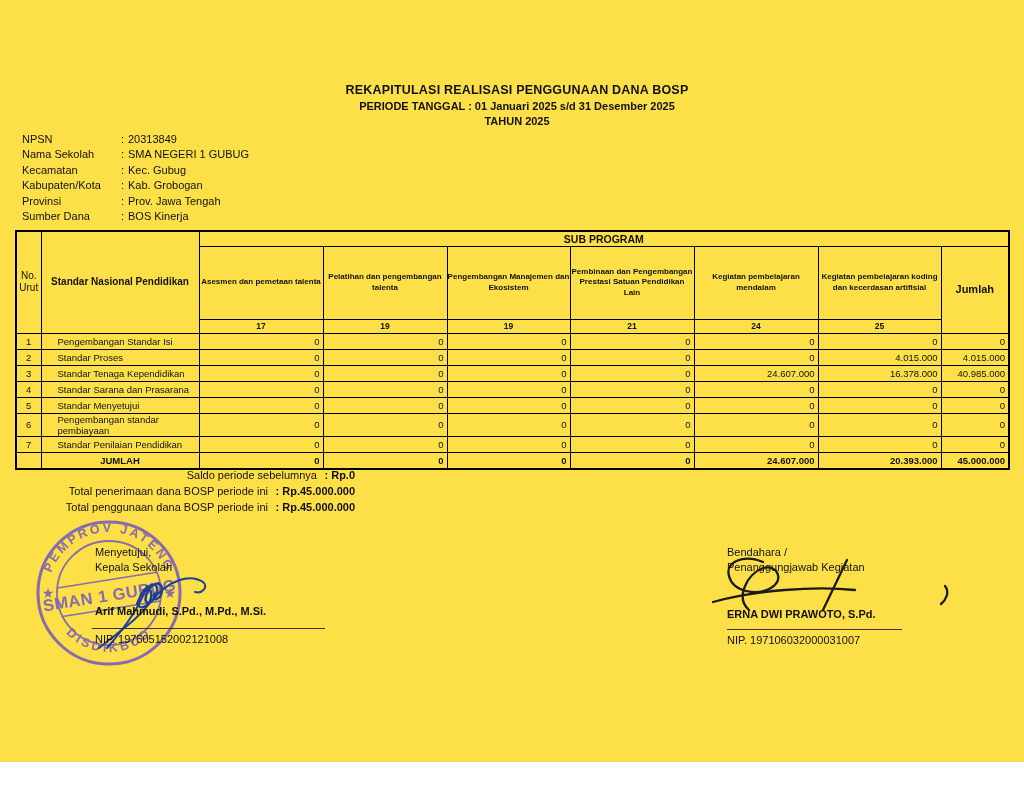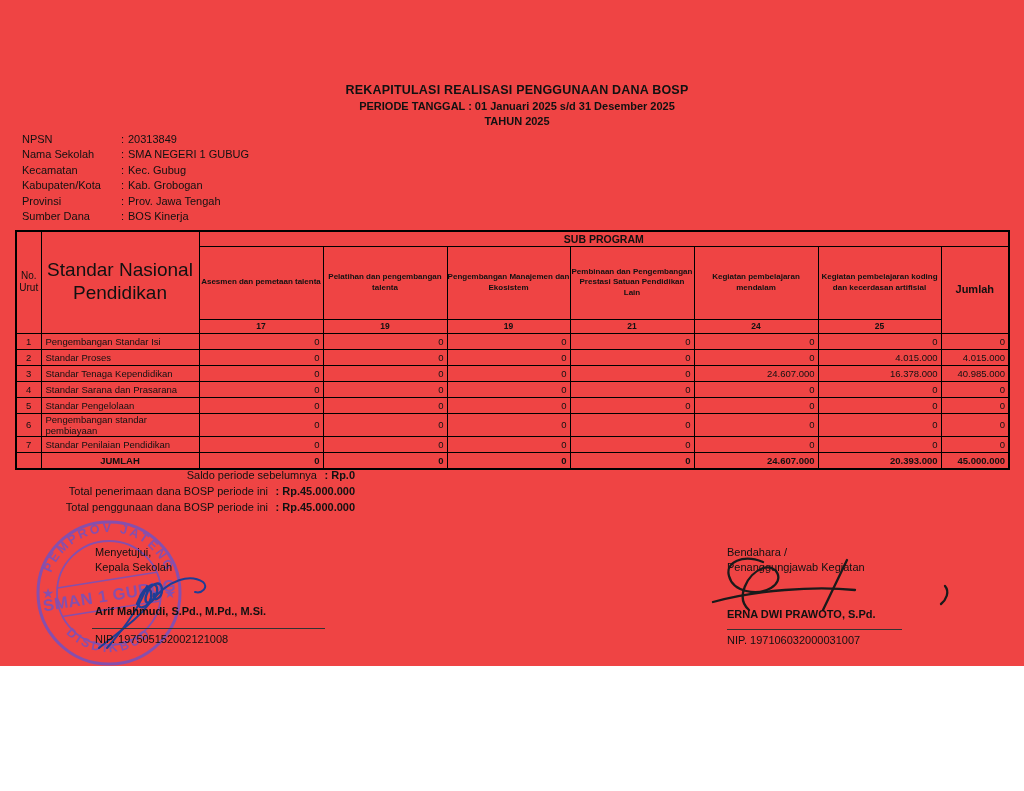--- a/index.html
+++ b/index.html
@@ -1,43 +1,43 @@
 <!DOCTYPE html>
 <html><head>
 <meta charset="utf-8">
 <style>
   html,body { margin:0; padding:0; background:#ffffff; }
   #page {
-    position:relative; width:1024px; height:666px; background:#ef4444;
+    position:relative; width:1024px; height:762px; background:#fde047;
     font-family:"Liberation Sans", sans-serif; color:#111; overflow:hidden;
   }
   
   .title-block { position:absolute; top:83px; left:0; width:1034px; text-align:center; }
   .title-main  { font-size:12.5px; font-weight:bold; letter-spacing:.2px; }
   .title-sub   { font-size:11px;  font-weight:bold; margin-top:3px; }
   
   .info-block { position:absolute; top:133px; left:22px; font-size:11px; }
   .info-row   { height:15.4px; white-space:nowrap; }
   .info-label { display:inline-block; width:99px; }
   .info-colon { display:inline-block; width:7px; }
   
   table.bosp {
     position:absolute; left:15px; top:230px; width:993px;
     border-collapse:collapse; table-layout:fixed; border:2px solid #000;
   }
   table.bosp th, table.bosp td { border:1px solid #000; padding:0; overflow:hidden; vertical-align:middle; }
   .h-subprog   { height:15px; font-size:10.5px; font-weight:bold; text-align:center; }
   .h-titles th { height:72px; font-size:8px; font-weight:bold; text-align:center; line-height:1.3; padding:0 7px; }
   th.h-no      { font-size:10px;  font-weight:normal; text-align:center; line-height:1.2; }
-  th.h-snp     { font-size:19px; font-weight:normal; text-align:center; line-height:1.2; }
+  th.h-snp     { font-size:10px; font-weight:bold; text-align:center; line-height:1.2; }
   th.h-jumlah  { font-size:11px; font-weight:bold; text-align:center; }
   .h-codes td  { height:13px; font-size:8.5px; font-weight:bold; text-align:center; }
   .r td        { height:15px; font-size:9.5px; }
   .r .c-no     { text-align:center; }
-  .r .c-label  { padding-left:4px; }
+  .r .c-label  { padding-left:16px; }
   .r .c-val    { text-align:right; padding-right:3px; }
   .r-total td  { font-weight:bold; }
   .r-total .c-label { text-align:center; padding-left:0; }
   
   .summary { position:absolute; top:469px; left:22px; font-size:11px;text-align:right; }
   .sum-row { height:15.8px; white-space:nowrap; }
   .sum-label { display:inline-block; width:246px; }
   .sum-rp    { display:inline-block; width:32px; font-weight:bold; }
   .sum-val   { font-weight:bold; }
   
@@ -155,21 +155,21 @@
       <td class="c-val">0</td>
       <td class="c-val">0</td>
       <td class="c-val">0</td>
       <td class="c-val">0</td>
       <td class="c-val">0</td>
       <td class="c-val">0</td>
       <td class="c-val">0</td>
     </tr>
     <tr class="r">
       <td class="c-no">5</td>
-      <td class="c-label">Standar Pengelolaan</td>
+      <td class="c-label">Standar Menyetujui</td>
       <td class="c-val">0</td>
       <td class="c-val">0</td>
       <td class="c-val">0</td>
       <td class="c-val">0</td>
       <td class="c-val">0</td>
       <td class="c-val">0</td>
       <td class="c-val">0</td>
     </tr>
     <tr class="r">
       <td class="c-no">6</td>

